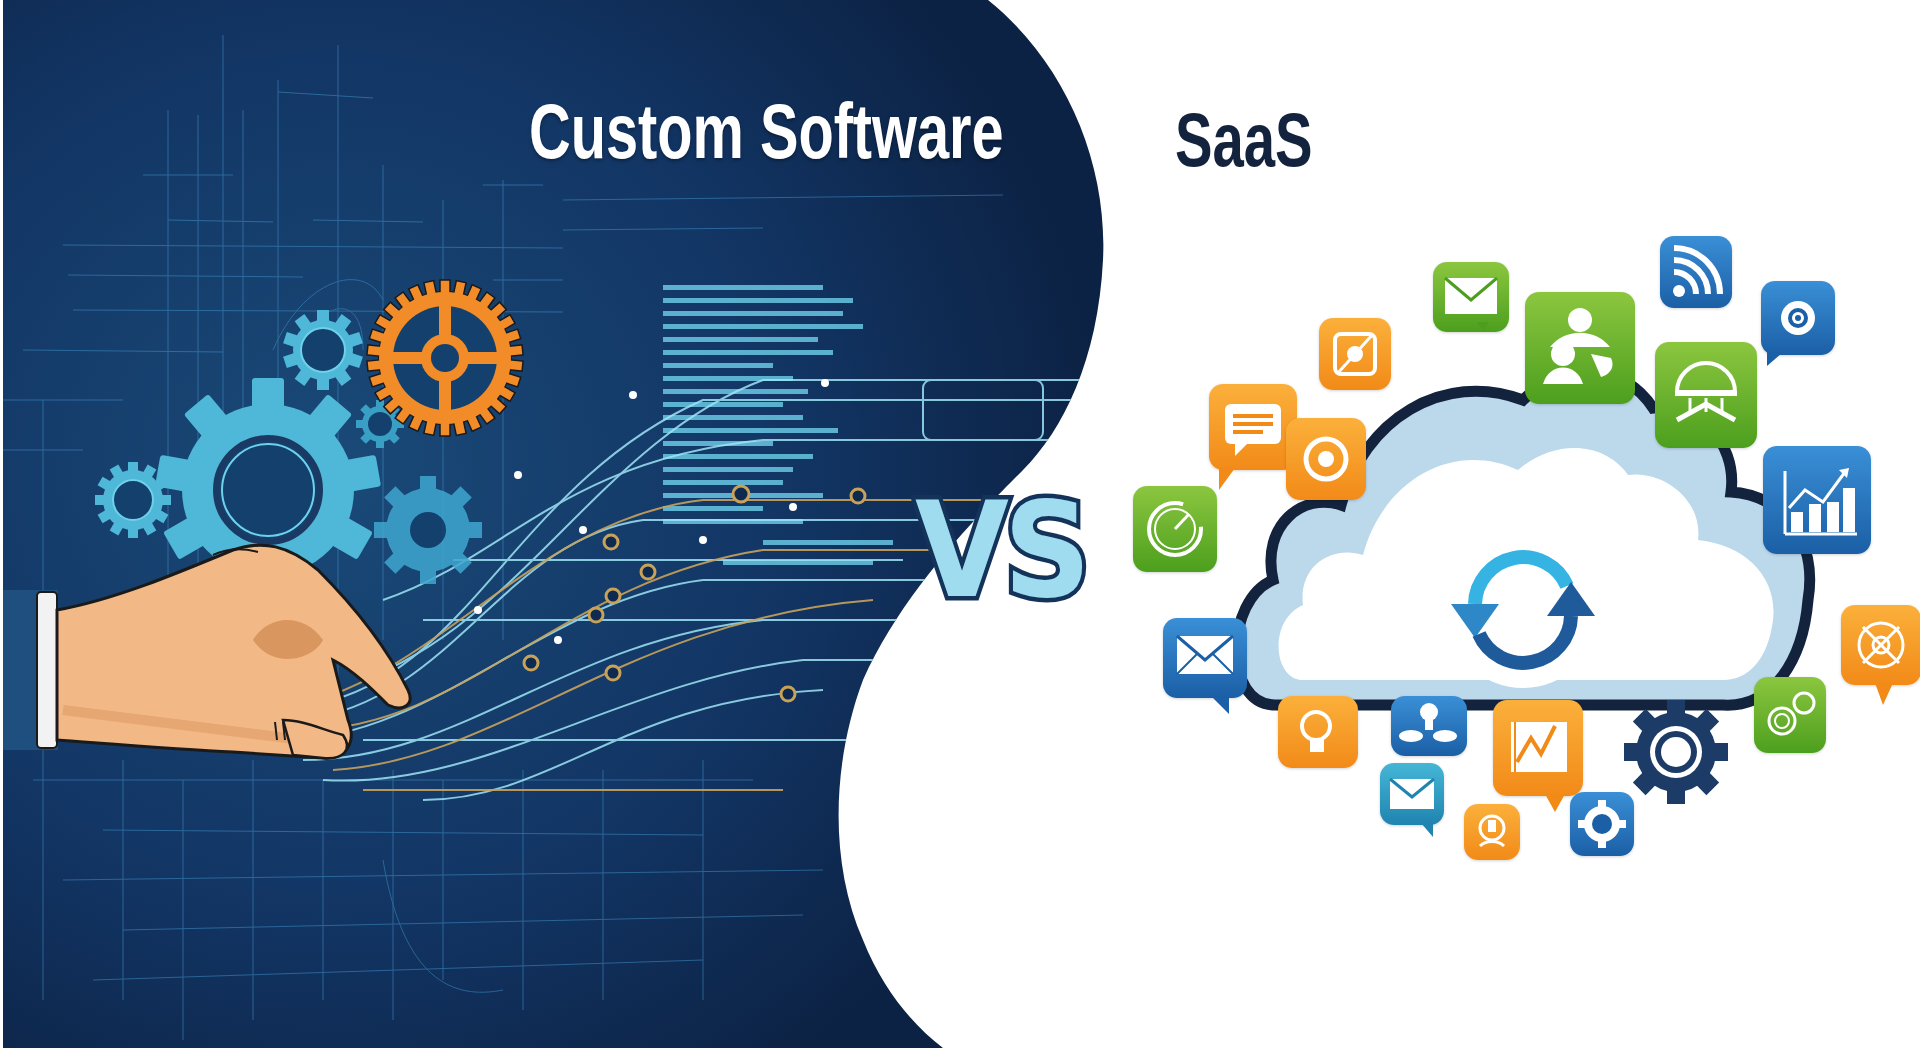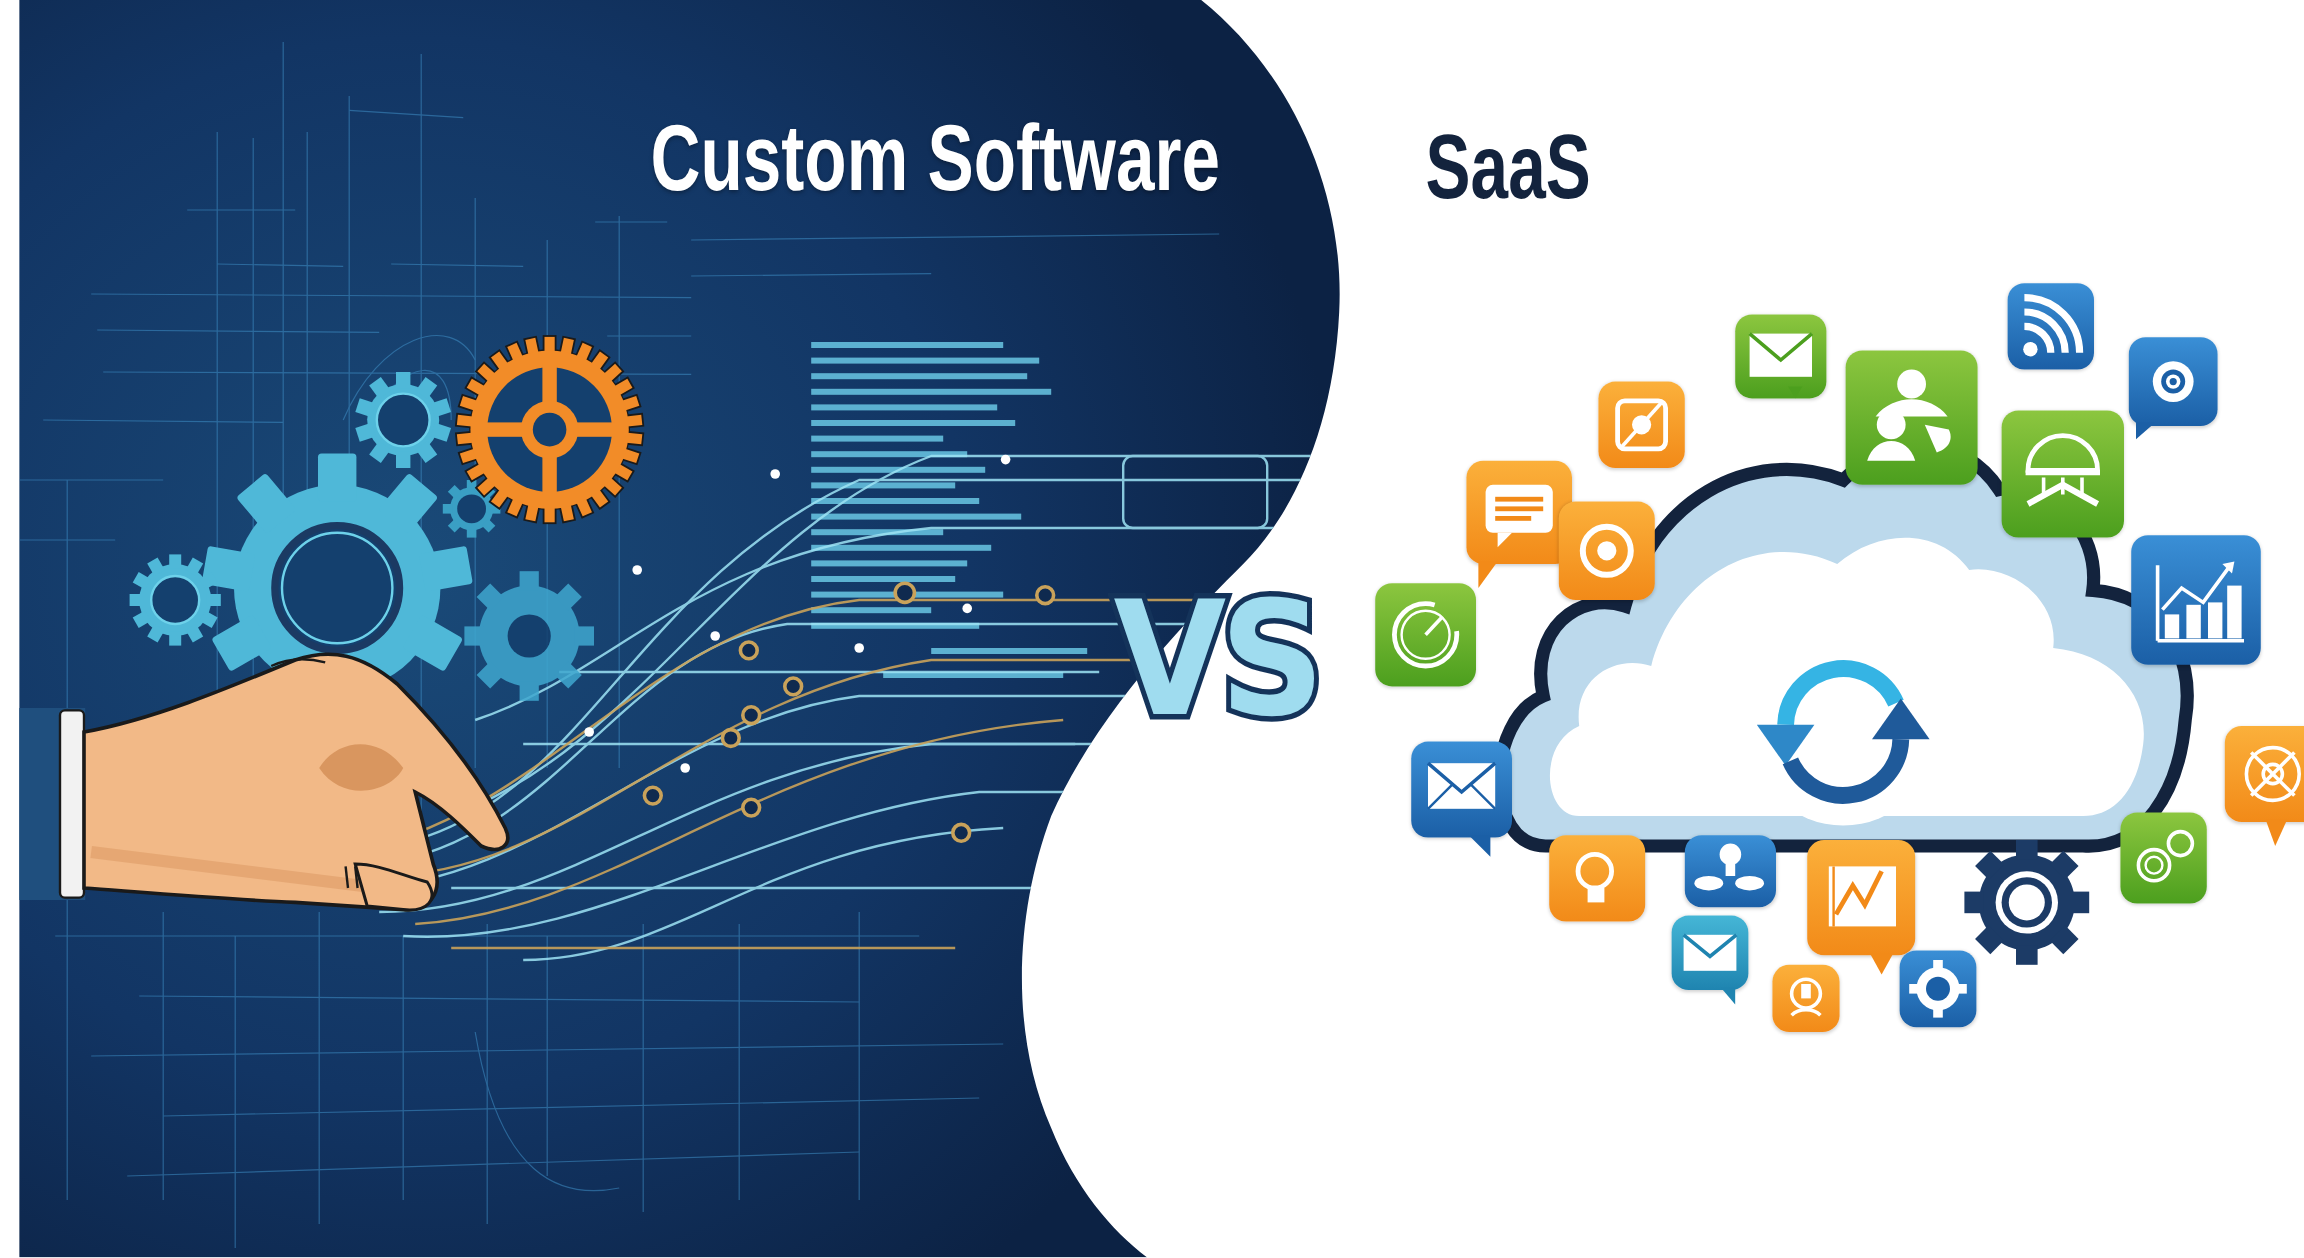--- a/index.html
+++ b/index.html
@@ -1,17 +1,17 @@
 <!DOCTYPE html>
 <html><head>
 <meta charset="utf-8">
 <style>
   html, body { margin:0; padding:0; }
   body { width:1920px; height:1048px; overflow:hidden; background:#ffffff; position:relative; font-family:"Liberation Sans", sans-serif; }
-  #stage { position:absolute; left:16px; top:0; width:1576px; height:1048px; }
+  #stage { position:absolute; left:3px; top:0; width:1576px; height:1048px; }
   .title {
     position:absolute; font-family:"Liberation Sans Narrow","Liberation Sans", sans-serif;
     font-weight:bold; letter-spacing:0px; transform-origin:left top;
   }
   #title-left { left:526px; top:86px; font-size:78px; color:#ffffff; transform:scaleX(0.74); white-space:nowrap; text-shadow:0 2px 4px rgba(0,0,0,0.35); }
   #title-right { left:1172px; top:96px; font-size:76px; color:#13233d; transform:scaleX(0.74); white-space:nowrap; }
   #vs {
     position:absolute; left:912px; top:484px; font-size:132px; font-weight:bold; color:#9fdcef;
     font-family:"DejaVu Sans", sans-serif; letter-spacing:-6px; transform:scaleX(0.92); transform-origin:left top;
     -webkit-text-stroke:9px #14335a; paint-order:stroke fill; line-height:1;

